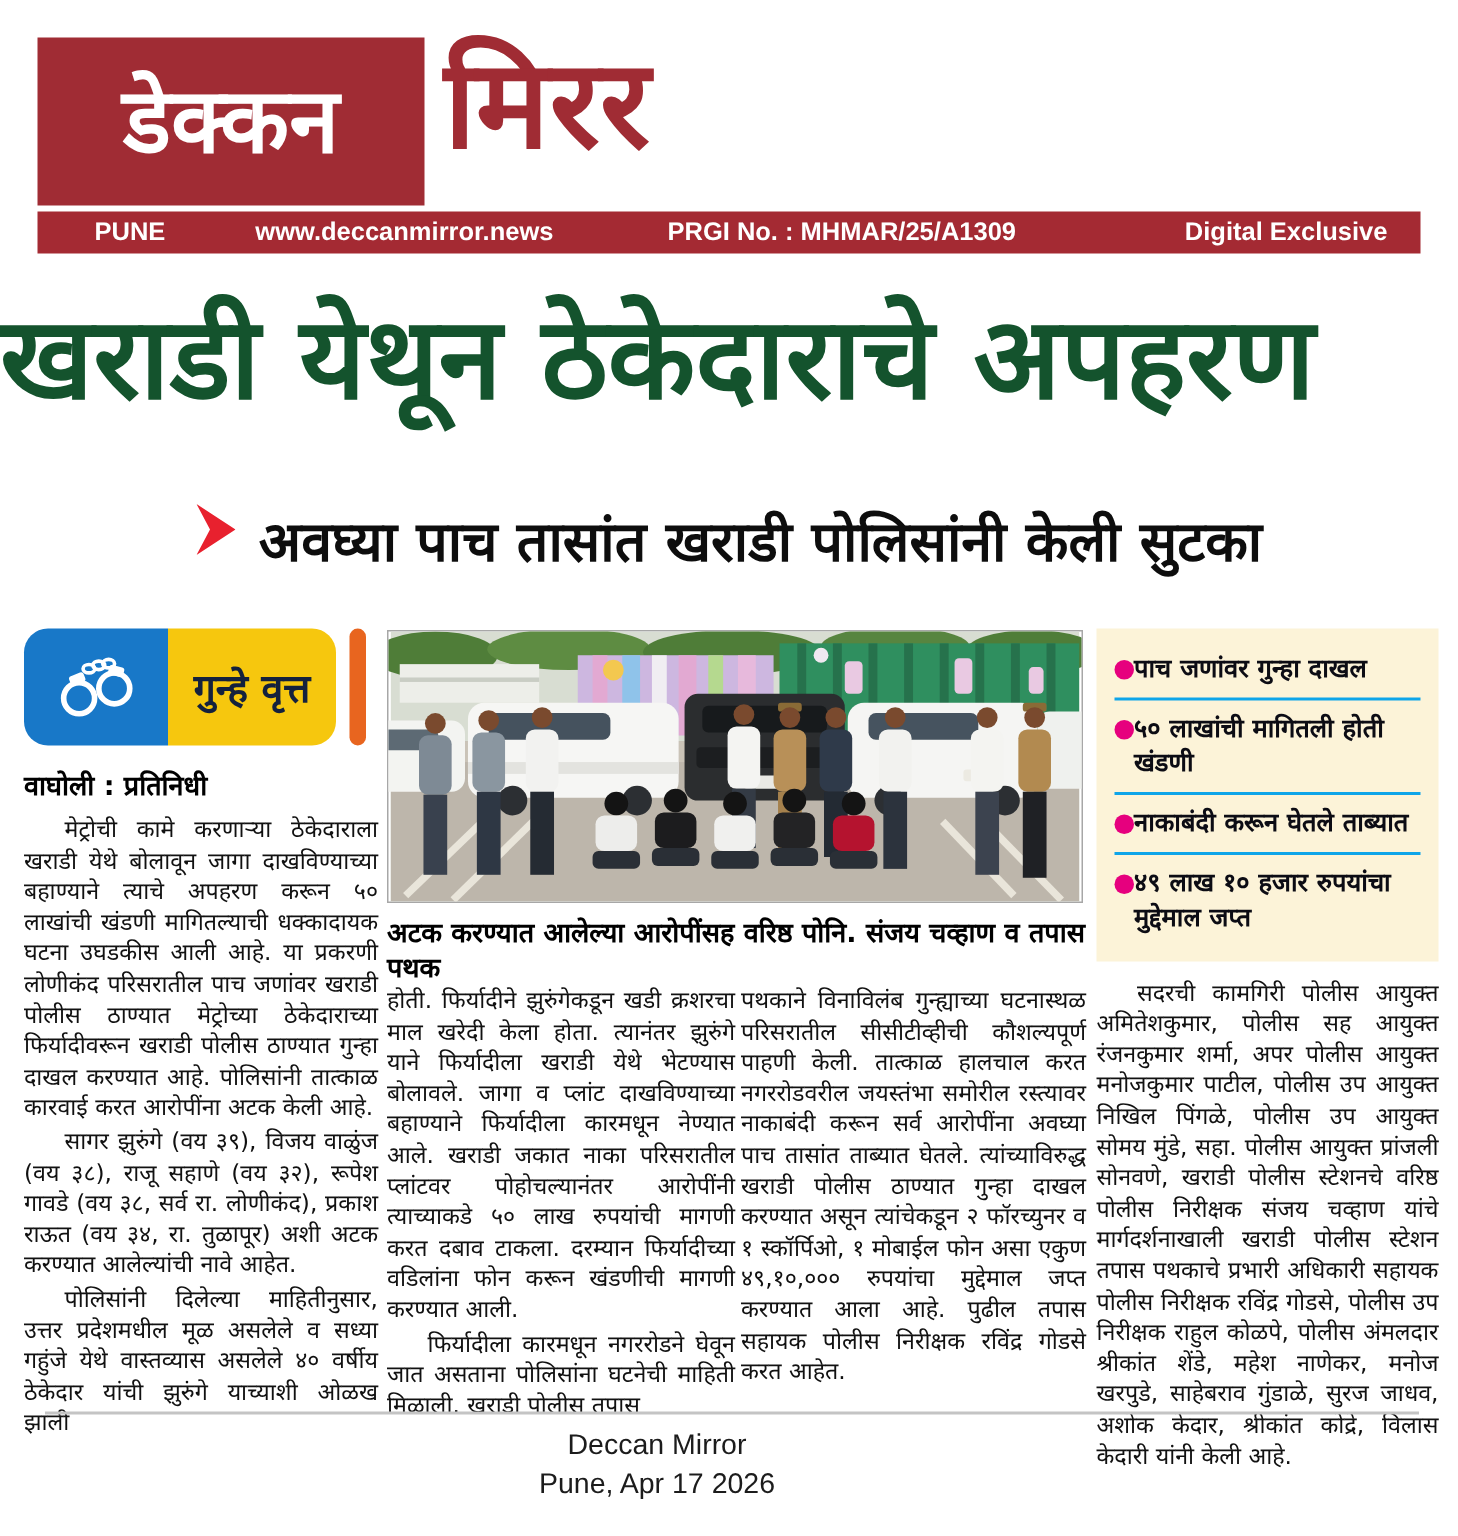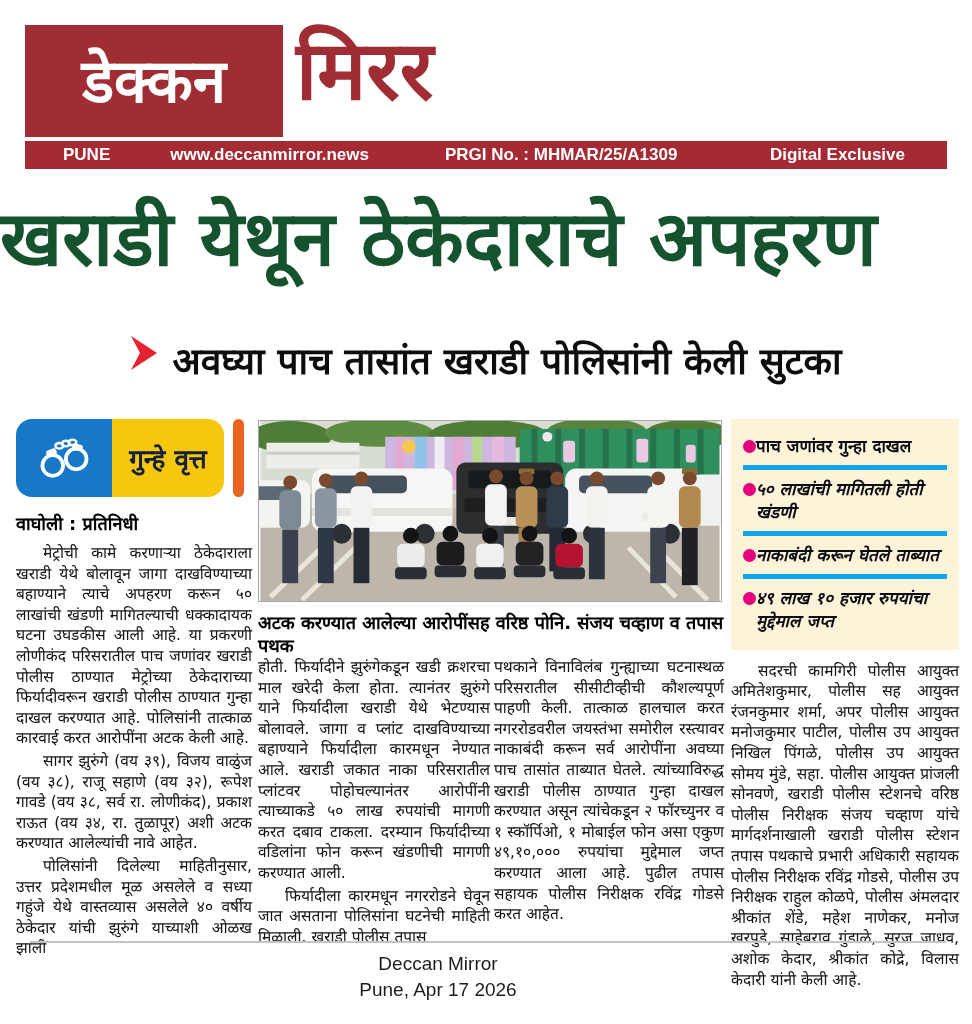--- a/index.html
+++ b/index.html
@@ -19,21 +19,21 @@
   }
   .topbar {
     position:absolute; left:25px; top:141px; width:922px; height:28px;
     background:#a42a33; color:#fff; display:flex; align-items:center;
     font-family:"Liberation Sans", sans-serif; font-weight:700; font-size:17px;
   }
   .topbar span { white-space:nowrap; }
   .tb-city { margin-left:38px; }
   .tb-site { margin-left:60px; }
   .tb-prgi { margin-left:76px; }
-  .tb-edition { margin-left:auto; margin-right:42px; }
+  .tb-edition { margin-left:auto; margin-right:22px; }
 
   
   .headline {
     position:absolute; left:0; top:182px; width:808px; text-align:center;
     font-size:76px; font-weight:800; color:#14532d; line-height:1.5; white-space:nowrap;
   }
   .subhead-row {
     position:absolute; left:0; top:336px; width:972px; height:62px;
     display:flex; justify-content:center; gap:16px;
   }
@@ -66,21 +66,21 @@
   .dateline { margin:14px 0 8px 0; font-weight:700; font-size:18px; color:#000; }
 
   
   .photo-block { position:absolute; left:258px; top:420px; width:466px; }
   .photo-frame { border:1px solid #a7a7a7; display:block; }
   .caption { margin-top:9px; font-weight:700; font-size:18px; line-height:1.3; color:#000; }
 
   
   .hl-box { background:#fcf3d8; padding:8px 12px 10px 12px; }
   .hl-item { display:flex; padding:8px 0 7px 0; }
-  .hl-item + .hl-item { border-top:5px solid #0ea5e9;font-style:italic; }
+  .hl-item + .hl-item { border-top:2px solid #0ea5e9; }
   .hl-dot { width:13px; height:13px; border-radius:50%; background:#e6007e; margin-top:5px; flex:none; }
   .hl-text { font-size:17px; font-weight:700; line-height:1.35; color:#0c0c14; }
   .col-right .bodytext { margin-top:11px; }
 
   
   .bottom-rule { position:absolute; left:30px; top:941px; width:916px; height:2px; background:#c4c4c4; }
   .footer {
     position:absolute; left:0; top:951px; width:876px; text-align:center;
     font-family:"Liberation Sans", sans-serif; font-size:19px; color:#1c1c1c; line-height:26px;
   }

